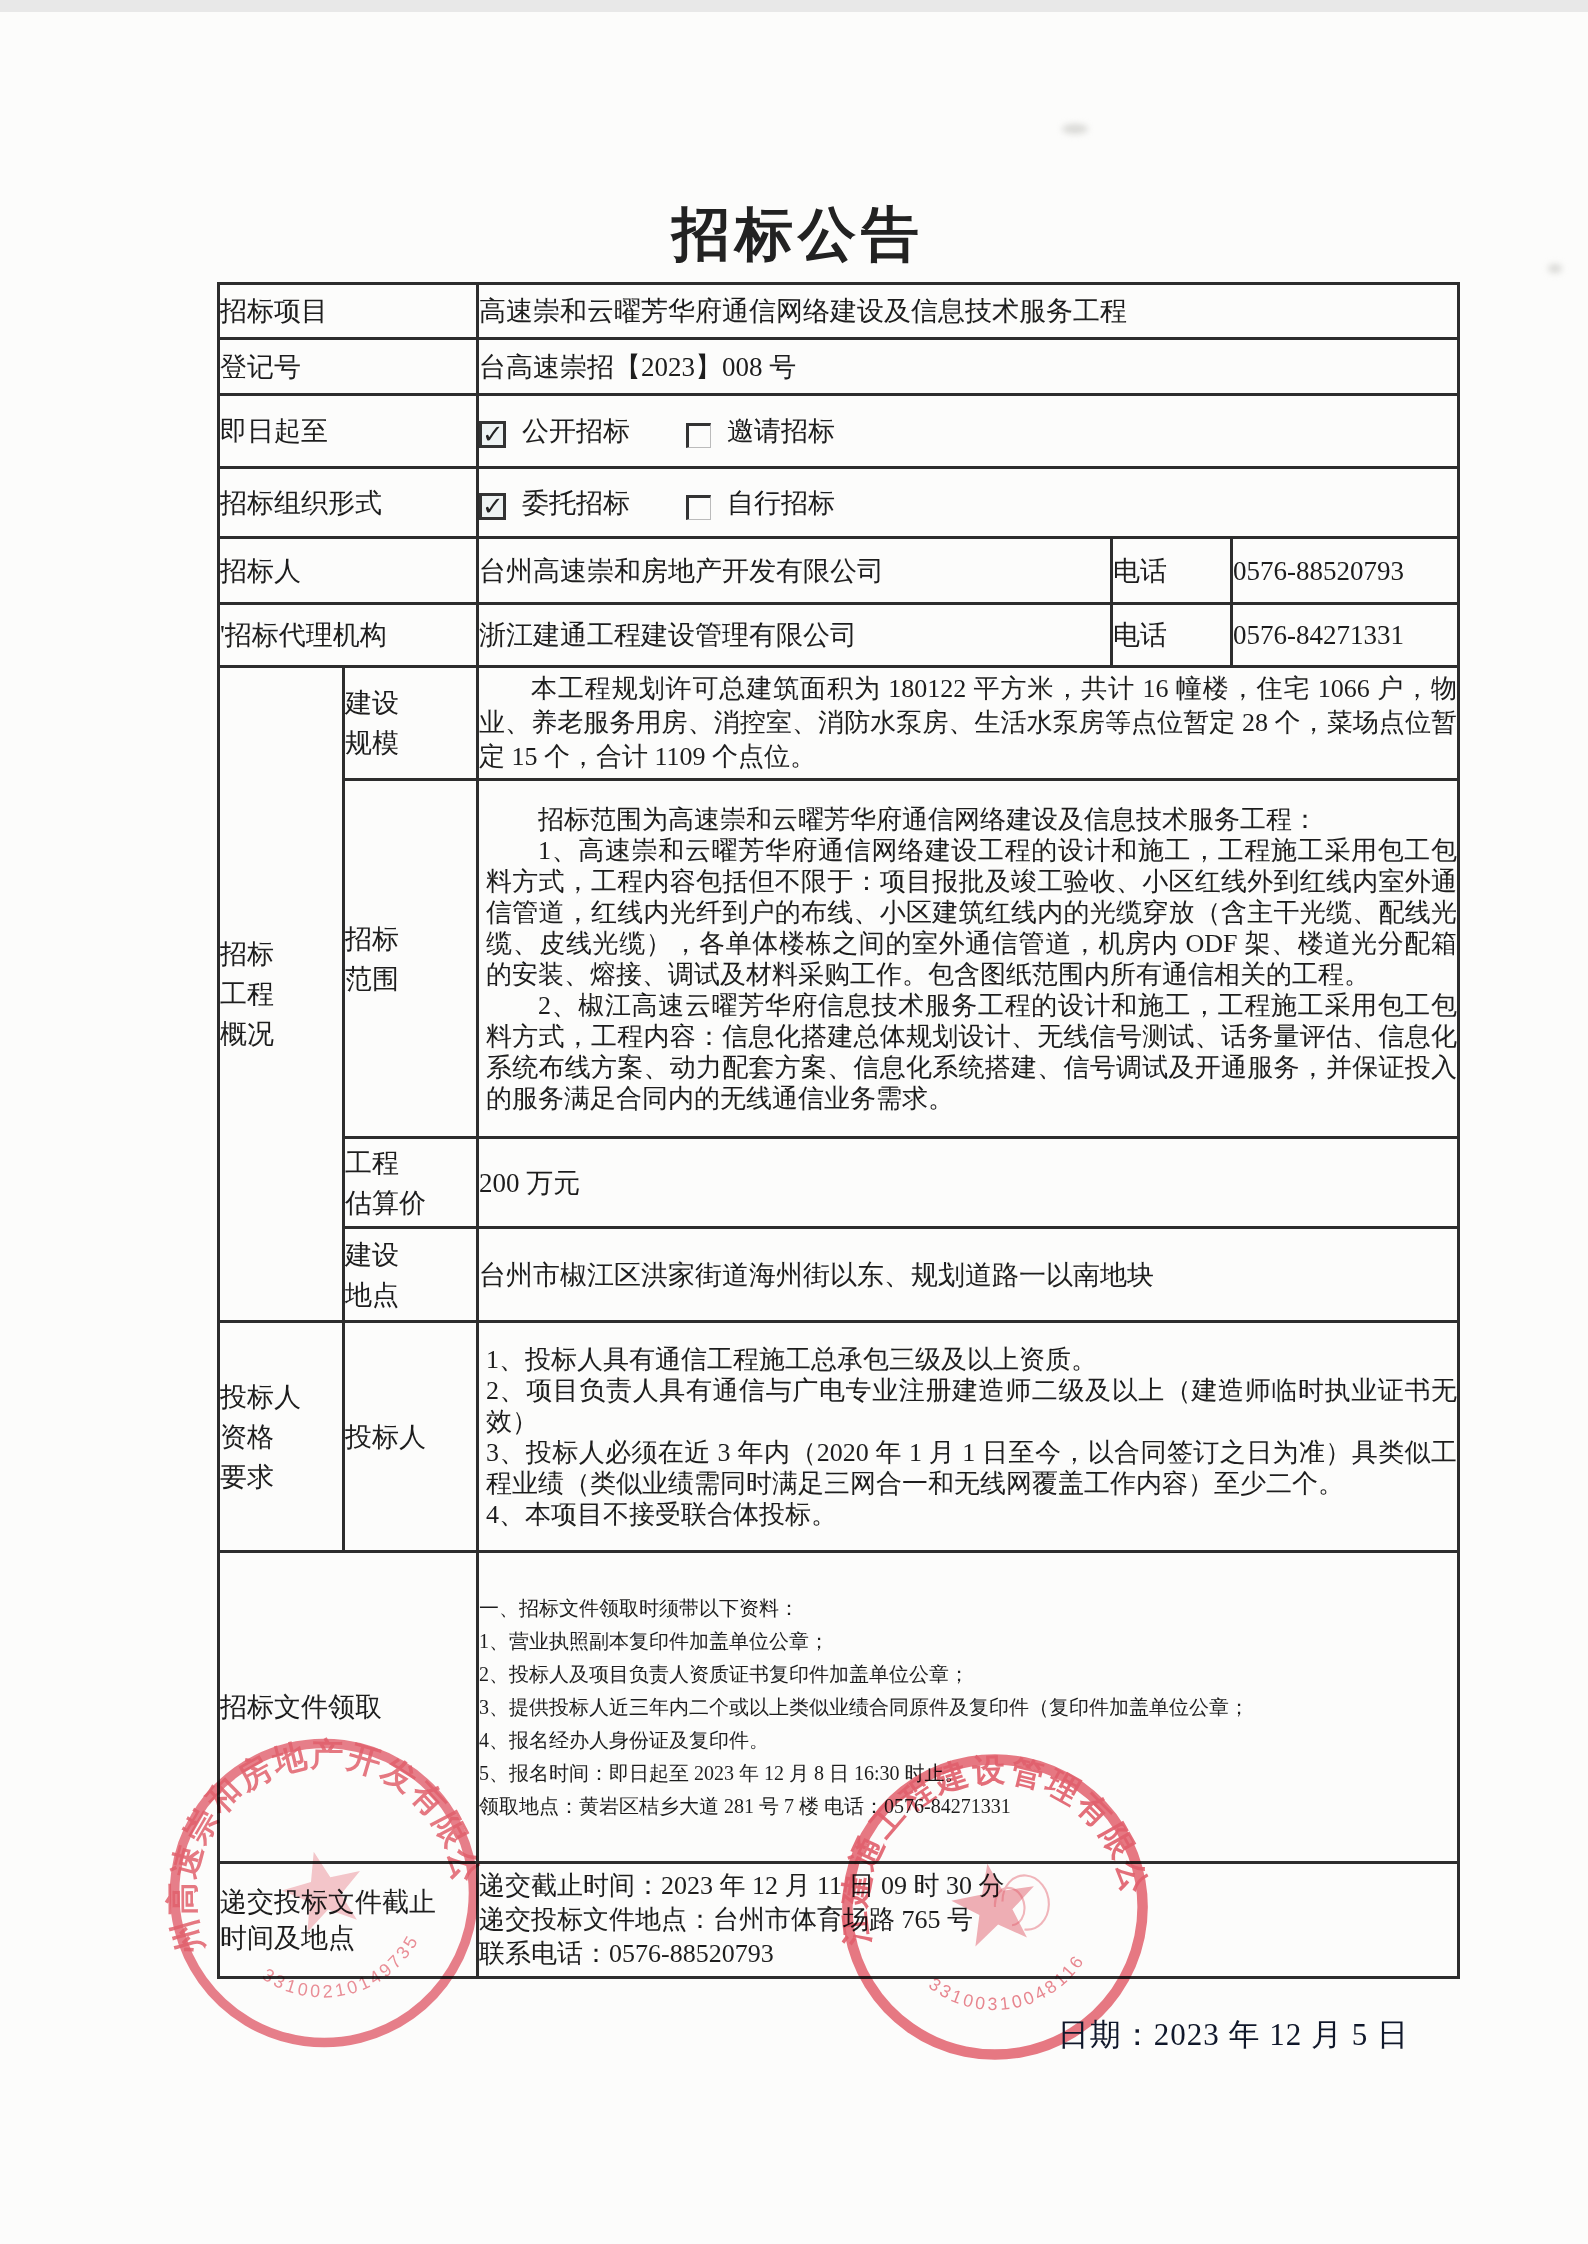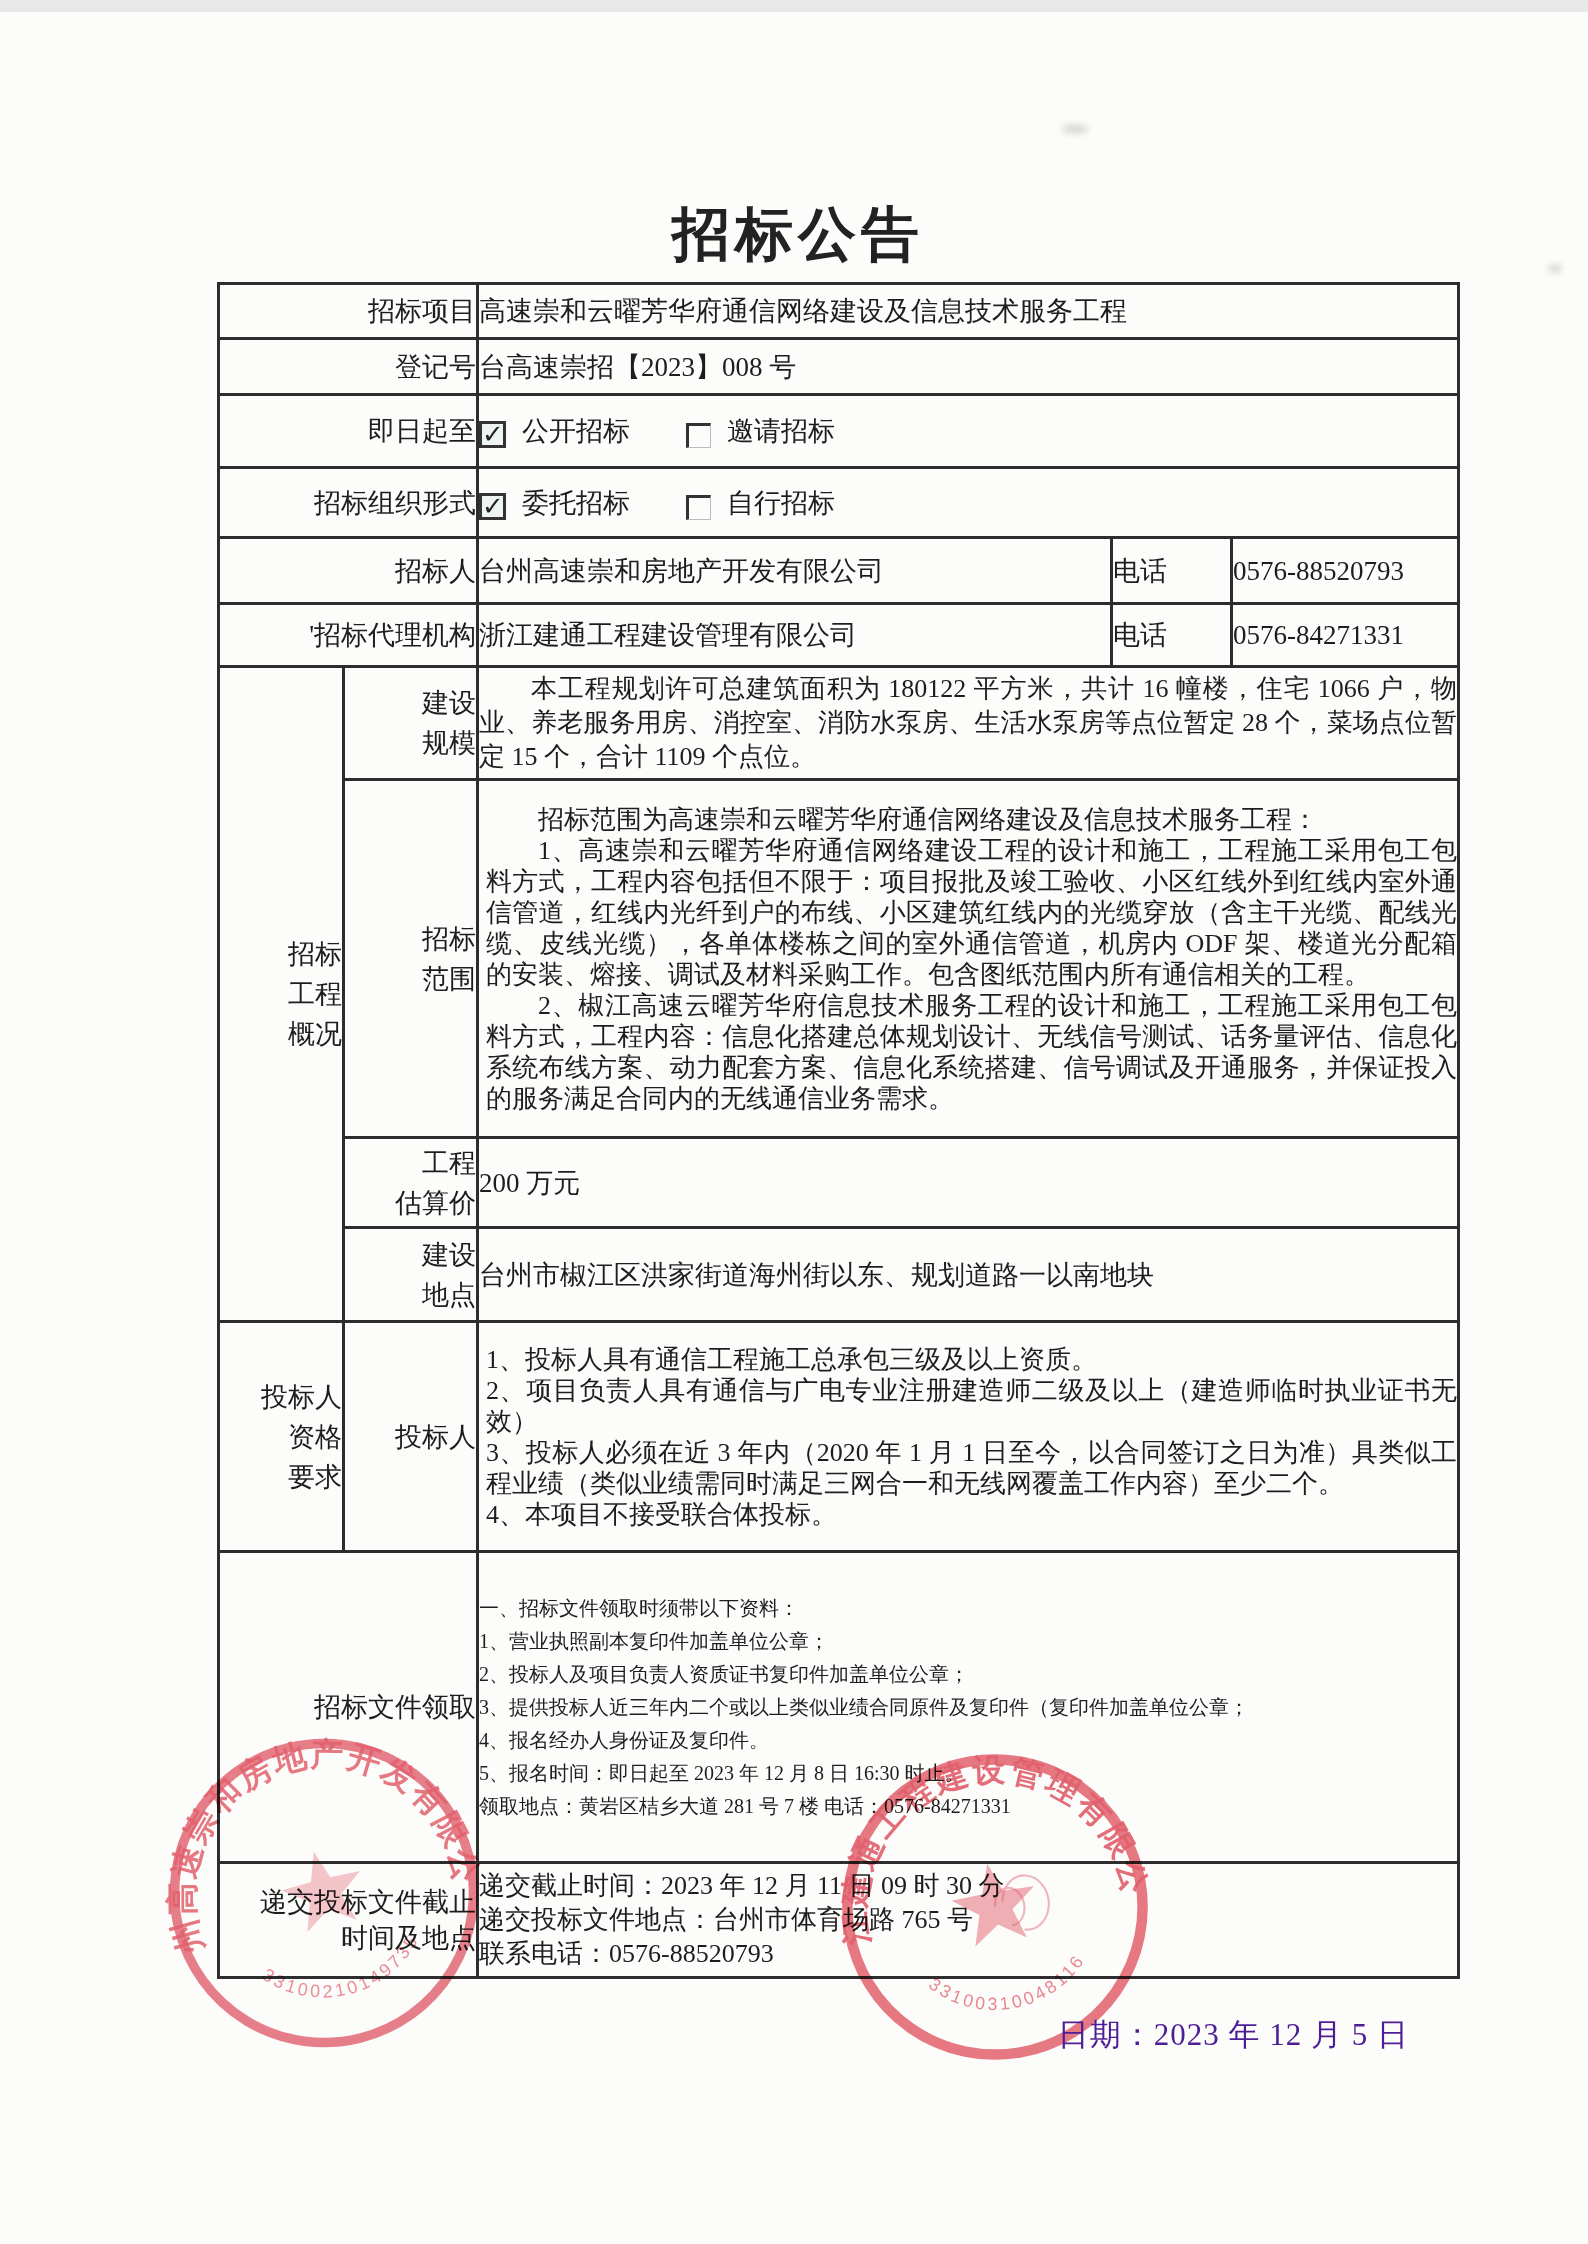--- a/index.html
+++ b/index.html
@@ -20,21 +20,21 @@
   table.doc td{
     border:3px solid #2d2d2d;padding:0;vertical-align:middle;
     font-size:27px;line-height:34px;overflow:hidden;
   }
   
   tr.r1 td{height:52px} tr.r2 td{height:53px} tr.r3 td{height:70px}
   tr.r4 td{height:67px} tr.r5 td{height:63px} tr.r6 td{height:60px}
   tr.r7 td{height:110px} tr.r8 td{height:355px} tr.r9 td{height:87px}
   tr.r10 td{height:91px} tr.r11 td{height:227px} tr.r12 td{height:308px}
   tr.r13 td{height:112px}
-  td.lbl{text-align:right;font-size:28px;}
+  td.lbl{text-align:left;font-size:28px;}
   td.lbl .line{display:block;line-height:40px;}
   td.val{padding:2px 16px;text-align:left;}
   td.center{text-align:left;}
   
   td.paras{vertical-align:top;padding:6px 14px 4px 14px;}
   td.paras p{margin:0;text-align:justify;}
   .lh31 p{font-size:26px;line-height:31px;padding-left:7px;}
   .lh33 p{font-size:20px;line-height:33px;margin-bottom:4px;}
   .lh34 p{font-size:26px;line-height:34px;}
   .indent{text-indent:2em;}
@@ -46,21 +46,21 @@
       background:#eef3f3;}
   .cb.checked{border:3px solid #333;}
   .cb.checked::after{
     content:"✓";position:absolute;left:0px;top:-7px;font-size:26px;font-weight:700;color:#222;
     font-family:"DejaVu Sans",sans-serif;
   }
   .cb.empty{border-top:3px solid #333;border-left:3px solid #333;
     border-right:1px solid #bbb;border-bottom:1px solid #bbb;background:transparent;}
   .date-line{
     position:absolute;top:2002px;left:217px;width:1192px;text-align:right;
-    font-size:31px;color:#4c1d95;letter-spacing:1px;
+    font-size:31px;color:#0f172a;letter-spacing:1px;
   }
   .stamp{position:absolute;mix-blend-mode:multiply;opacity:.88;}
   .stamp svg{overflow:visible;}
   .smudge{position:absolute;background:#d9d9d6;border-radius:50%;filter:blur(3px);}
 </style>
 </head>
 <body>
 
 <div class="page">
 

